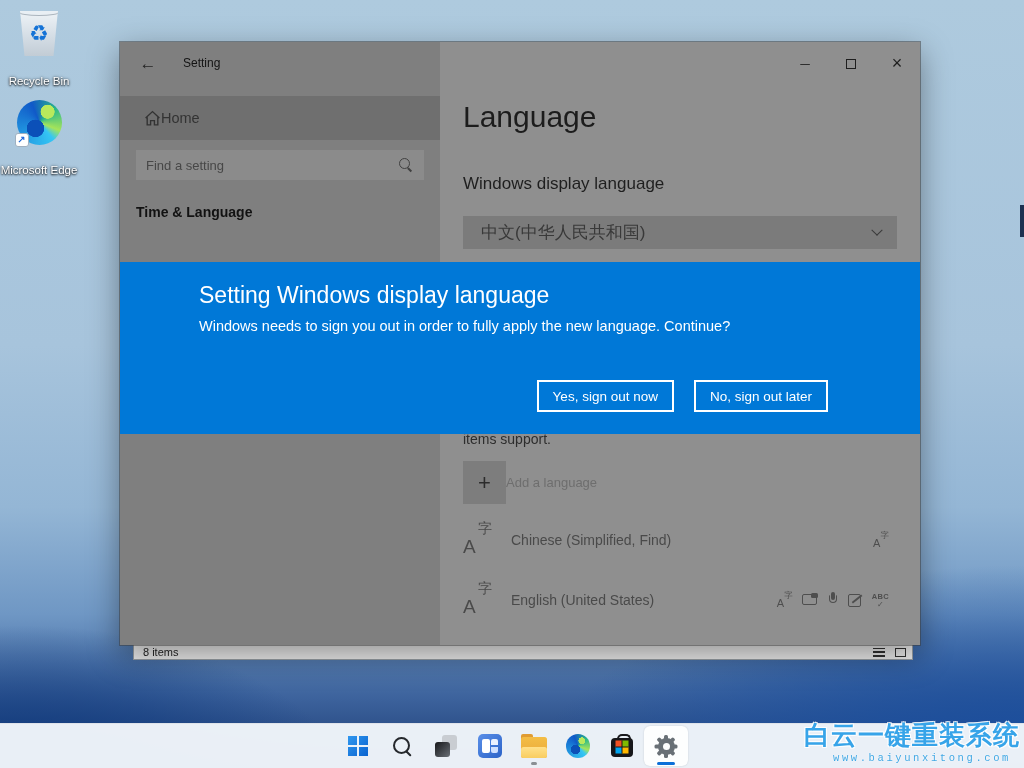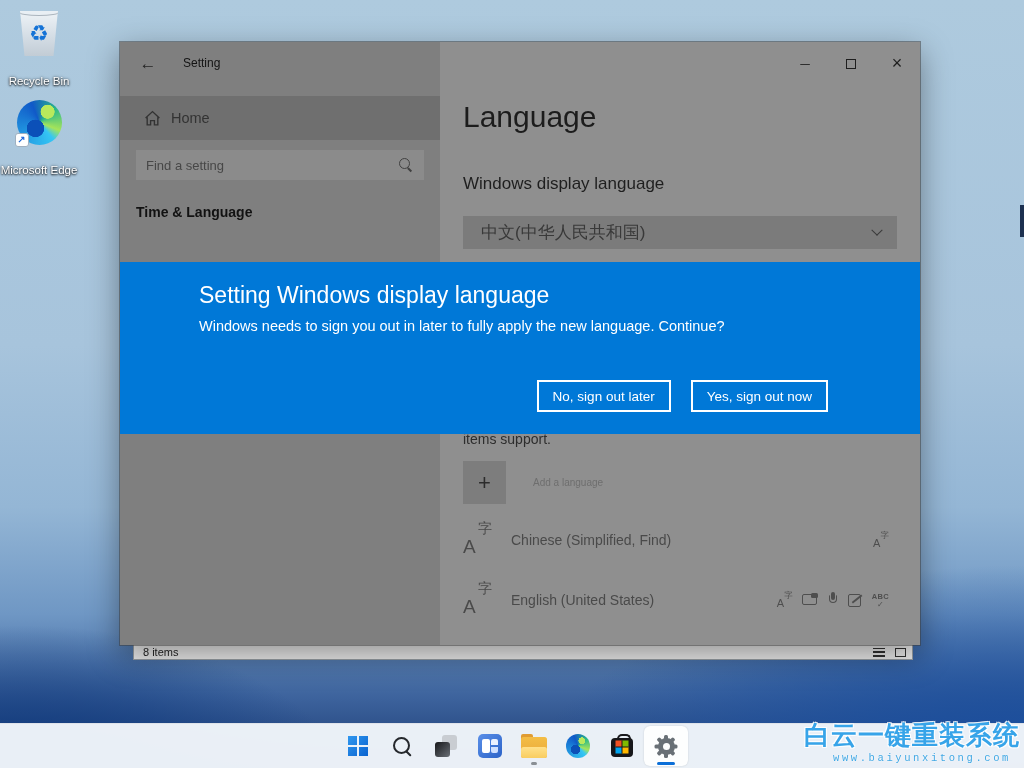--- a/index.html
+++ b/index.html
@@ -58,21 +58,21 @@
   .win-title { position:absolute; left:63px; top:14px; font-size:12px; color:#141414; }
   .win-controls { position:absolute; right:0; top:0; height:43px; display:flex; }
   .win-btn { width:46px; height:43px; display:flex; align-items:center; justify-content:center; color:#1e1e1e; }
   .glyph-min { font-size:12px; transform:scaleX(.8); }
   .glyph-max { width:10px; height:10px; border:1.3px solid #1e1e1e; }
   .glyph-close { font-size:18px; }
 
   .home-row { position:absolute; left:0; top:54px; width:320px; height:44px; background:#6f6f6f;
     display:flex; align-items:center; }
   .home-icon { margin-left:24px; width:17px; height:17px; }
-  .home-label { margin-left:10px; font-size:14.5px; color:#333; }
+  .home-label { font-size:14.5px; color:#333; }
 
   .search-box { position:absolute; left:16px; top:108px; width:288px; height:30px; background:#8b8b8b;
     display:flex; align-items:center; }
   .search-input { flex:1; height:100%; border:none; outline:none; background:transparent;
     font-size:13px; color:#333; padding-left:10px; font-family:inherit; }
   .search-input::placeholder { color:#474747; opacity:1; }
   .mag { position:relative; width:16px; height:16px; margin-right:10px; flex:none; }
   .mag::before { content:""; position:absolute; left:1px; top:1px; width:9px; height:9px;
     border:1.5px solid #414141; border-radius:50%; }
   .mag::after { content:""; position:absolute; left:10px; top:10px; width:5px; height:1.5px;
@@ -87,21 +87,21 @@
   .dl-dropdown { position:absolute; left:23px; top:174px; width:434px; height:33px; background:#7b7b7b;
     display:flex; align-items:center; }
   .dl-value { font-size:17px; color:#393939; padding-left:18px; flex:1; }
   .chev-down { width:8px; height:8px; border-right:1.4px solid #3a3a3a; border-bottom:1.4px solid #3a3a3a;
     transform:rotate(45deg) translate(-2px,-2px); margin-right:16px; flex:none; }
   .pref-tail { position:absolute; left:23px; top:389px; font-size:14px; color:#2d2d2d; }
 
   .add-lang-row { position:absolute; left:23px; top:419px; width:434px; height:43px; display:flex; align-items:center; }
   .add-tile { width:43px; height:43px; background:#7d7d7d; display:flex; align-items:center; justify-content:center;
     font-size:22px; font-weight:300; color:#2c2c2c; }
-  .add-label { margin-left:27px; font-size:10px; color:#6e6e6e; }
+  .add-label { font-size:13px; color:#6e6e6e; }
 
   .lang-row { position:absolute; left:23px; width:434px; height:44px; display:flex; align-items:center; }
   #lang-row-chinese { top:476px; }
   #lang-row-english { top:536px; }
   .azi { position:relative; width:29px; height:36px; color:#4a4a4a; flex:none; }
   .azi .zi { position:absolute; top:-2px; right:0; font-size:14px; }
   .azi .a  { position:absolute; bottom:0; left:0; font-size:19px; }
   .lang-name { margin-left:19px; font-size:14px; color:#4a4a4a; flex:1; }
   .cap-icons { display:flex; align-items:center; gap:9px; margin-right:8px; }
   .azi-s { position:relative; width:16px; height:18px; color:#4e4e4e; flex:none; }
@@ -327,24 +327,24 @@
           <span class="ico-abc">
             <span class="t">ABC</span>
             <span class="c">✓</span>
           </span>
         </span>
       </div>
     </div>
 
     <div id="dialog">
       <div class="dlg-title">Setting Windows display language</div>
-      <div class="dlg-msg">Windows needs to sign you out in later to fully apply the new language. Continue?</div>
+      <div class="dlg-msg">Windows needs to sign you out in order to fully apply the new language. Continue?</div>
       <div class="dlg-buttons">
+        <button class="dlg-btn">Yes, sign out now</button>
         <button class="dlg-btn">No, sign out later</button>
-        <button class="dlg-btn">Yes, sign out now</button>
       </div>
     </div>
   </div>
 
   <div id="edge-sliver"></div>
 
   <div id="taskbar">
     <div id="tb-center">
       <div class="tb-btn">
           <span class="tb-start"></span>

